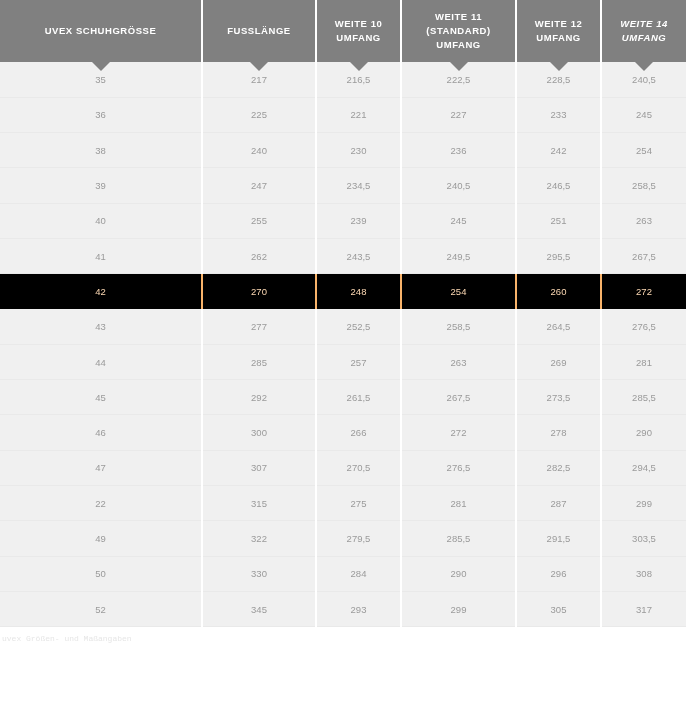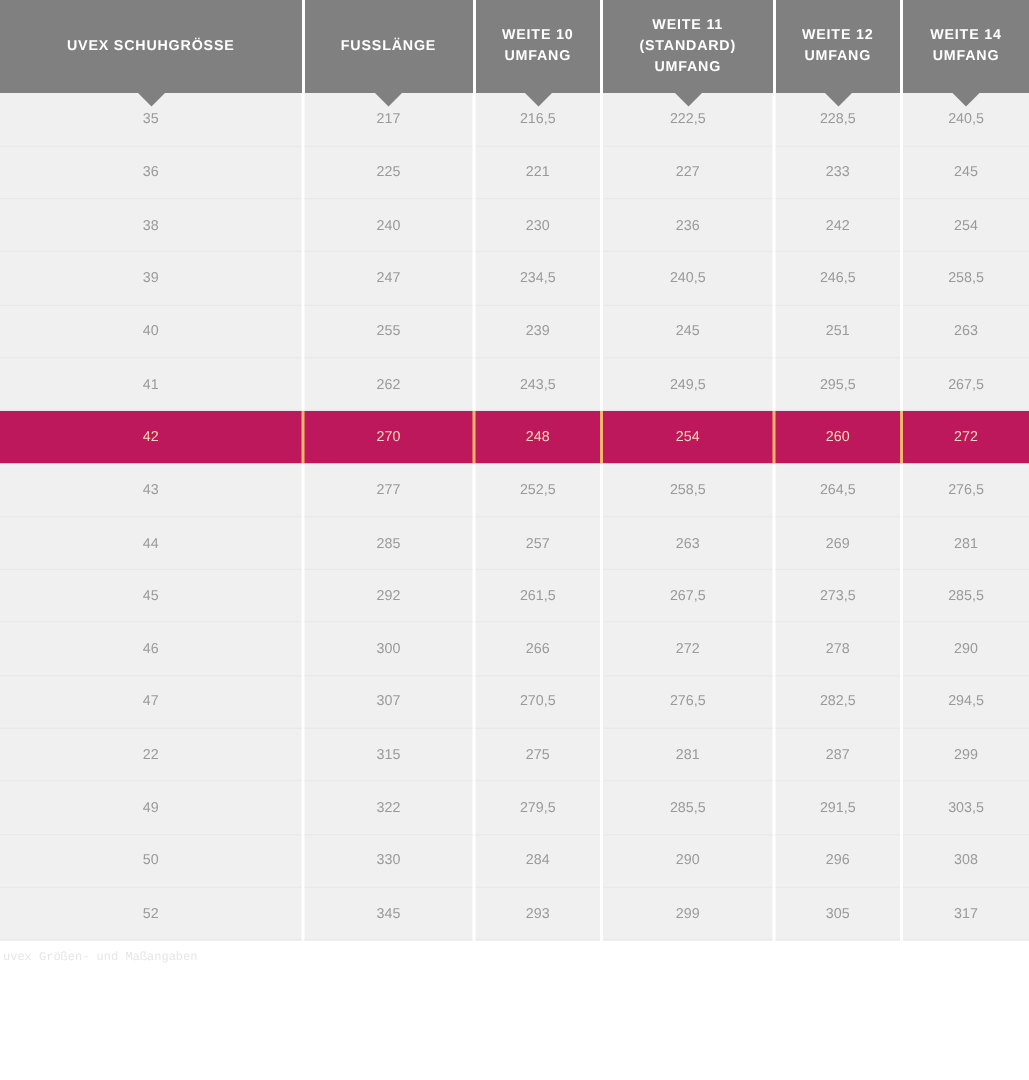--- a/index.html
+++ b/index.html
@@ -39,21 +39,21 @@
     letter-spacing: 0.55px;
     line-height: 14px;
     text-align: center;
     vertical-align: middle;
     height: 62px;
     padding: 0 4px;
     border-right: 2px solid #ffffff;
     position: relative;
     box-sizing: border-box;
   }
-  thead th:last-child { border-right: none; }
+  thead th:last-child { border-right: none; font-style: italic; }
 
   .hdr-label { display: block; }
 
   
   .hdr-arrow {
     position: absolute;
     left: 50%;
     bottom: -9px;
     margin-left: -9px;
     width: 0;
@@ -72,21 +72,21 @@
     vertical-align: middle;
     height: 35.3px;
     border-right: 2px solid #ffffff;
     border-bottom: 1px solid #e9e9e9;
     box-sizing: border-box;
     font-weight: normal;
   }
   tbody td:last-child { border-right: none; }
 
   tbody tr.highlight td {
-    background: #be185d;
+    background: #000000;
     color: #fdd9b4;
     border-right: 2px solid #f9b36a;
     border-bottom: none;
   }
   tbody tr.highlight td:last-child { border-right: none; }
 
   .table-caption {
     font-size: 8px;
     color: #e6e6e6;
     padding: 6px 2px 0 2px;

